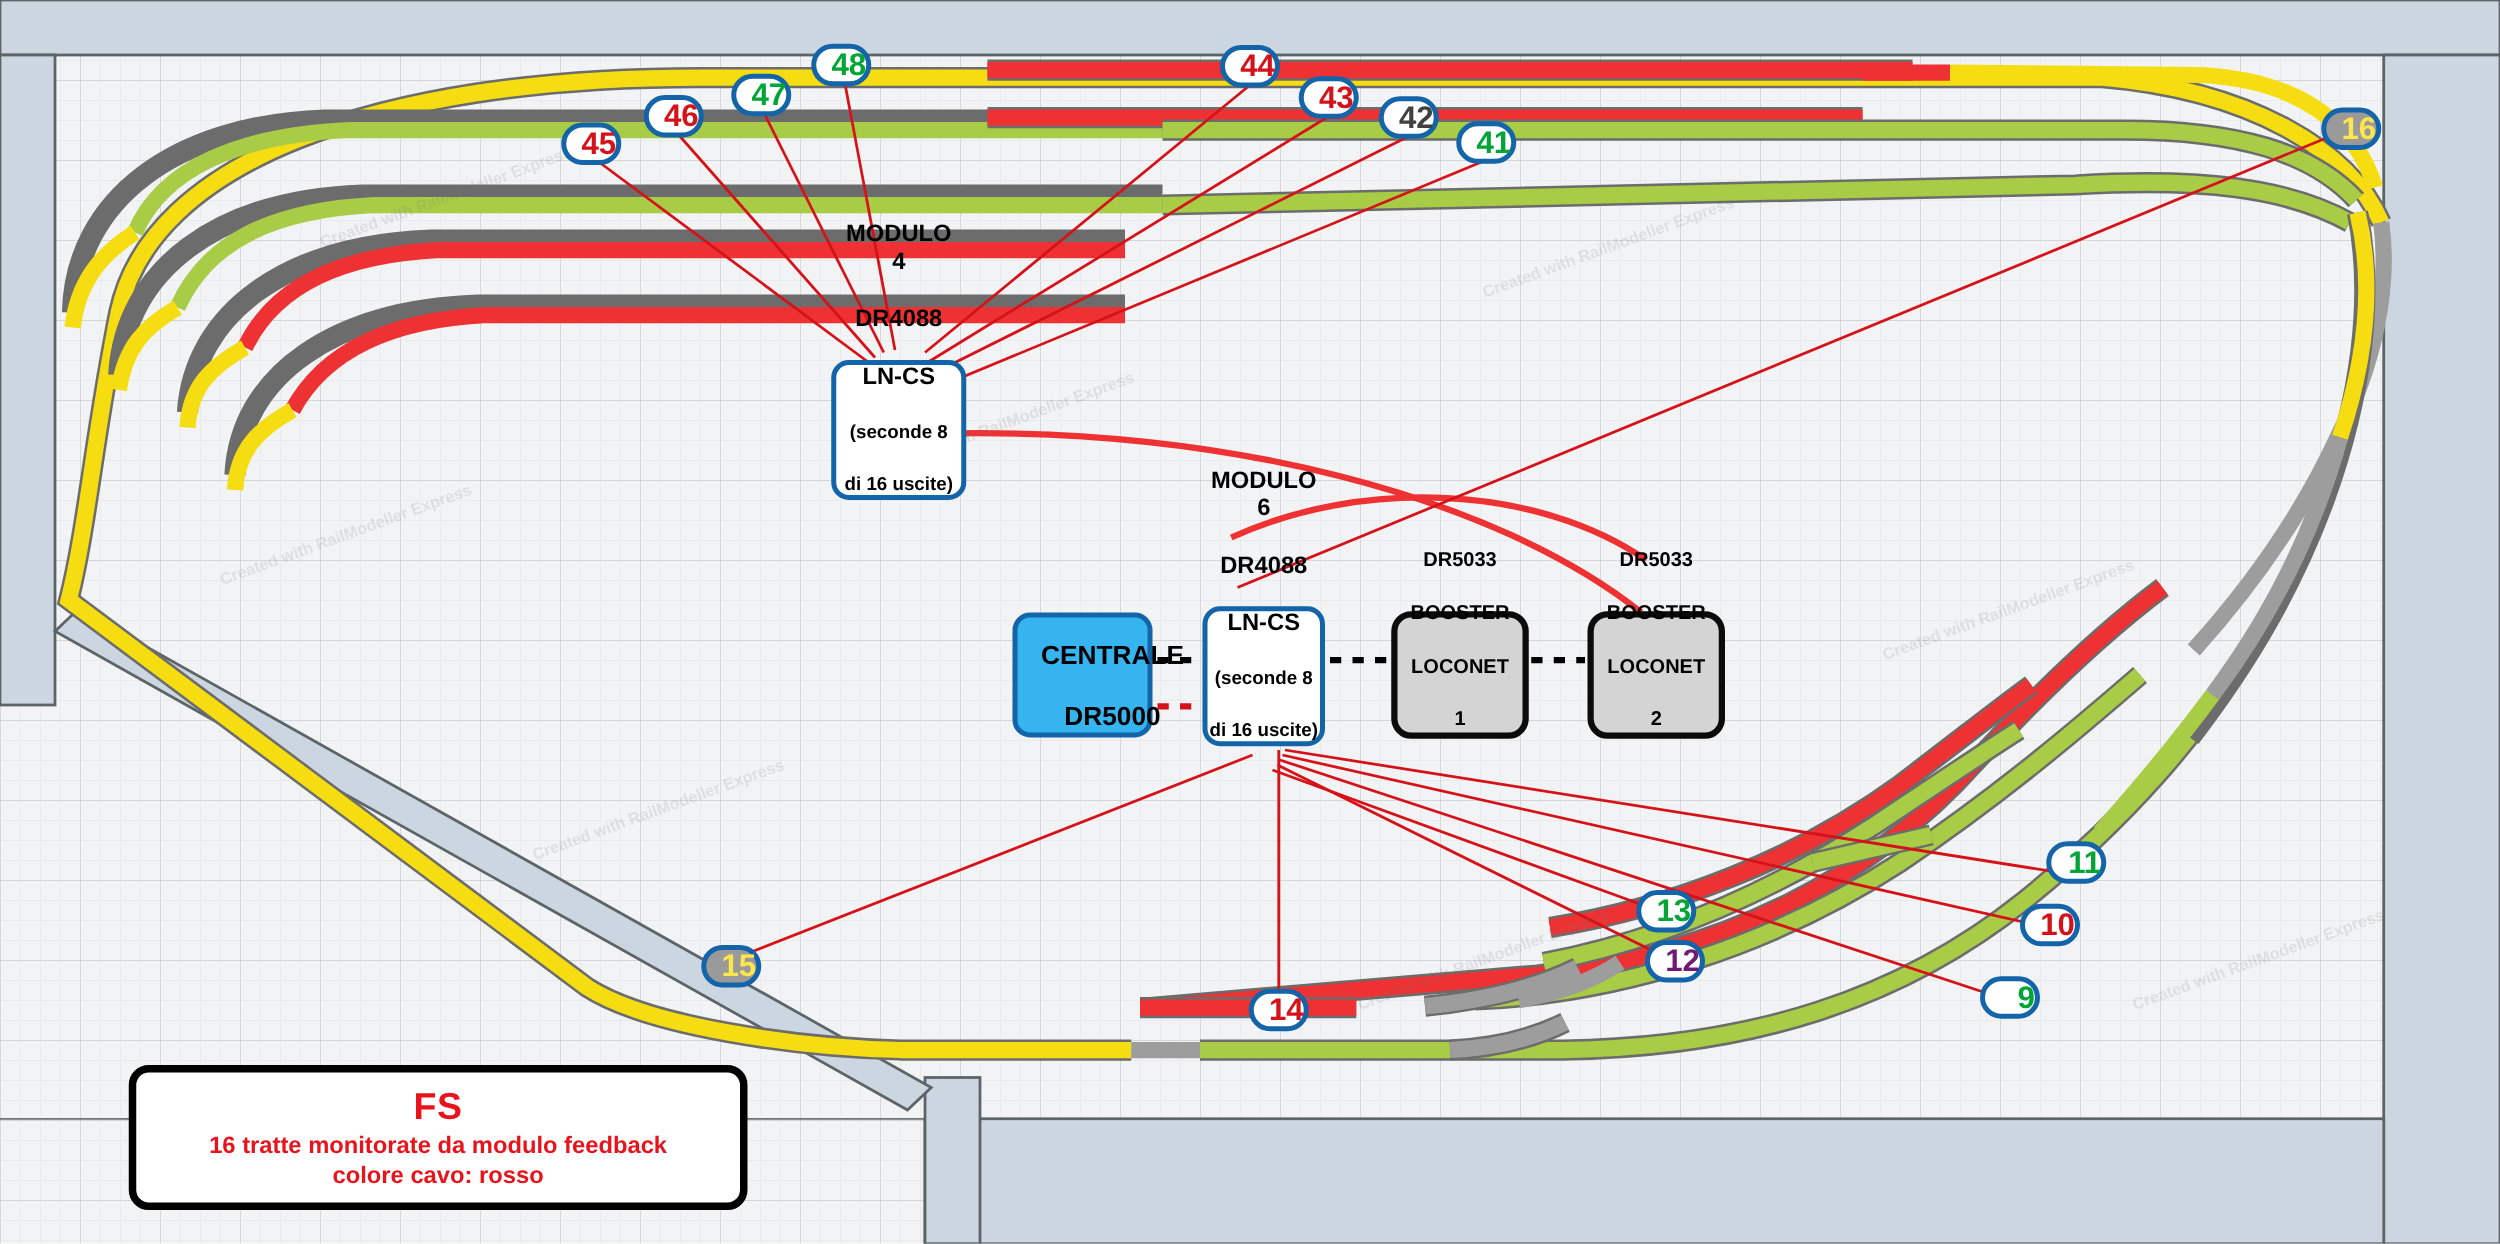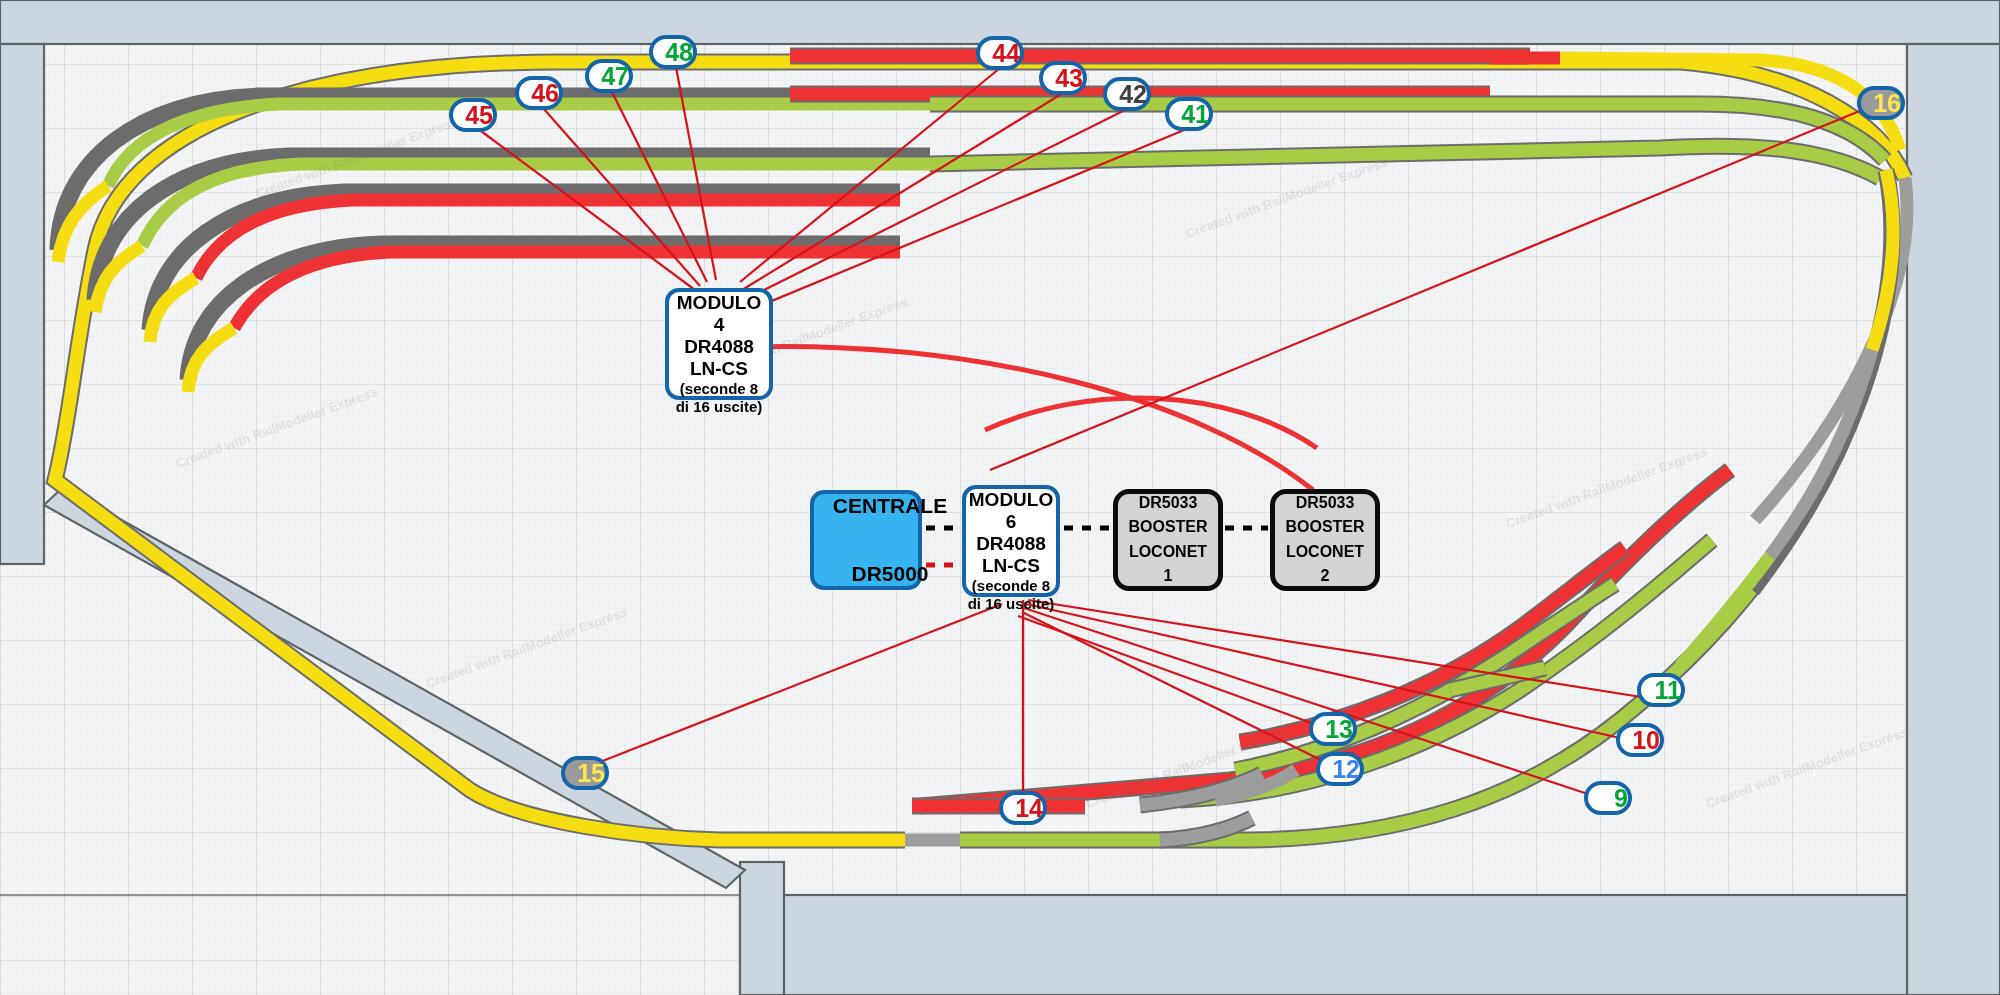--- a/index.html
+++ b/index.html
@@ -1,21 +1,21 @@
 <!DOCTYPE html>
 <html><head>
 <meta charset="utf-8">
 <title>RailModeller Track Plan</title>
 <style>
   html,body{margin:0;padding:0;background:#ffffff;}
   body{font-family:"Liberation Sans","DejaVu Sans",sans-serif;}
   #stage{position:relative;width:2000px;height:995px;overflow:hidden;background:#f2f3f4;}
   #stage svg.layer{position:absolute;left:0;top:0;width:2000px;height:995px;}
   .boxnode{position:absolute;box-sizing:border-box;display:flex;flex-direction:column;
-           align-items:center;justify-content:space-between;text-align:center;line-height:1.16;}
+           align-items:center;justify-content:flex-end;text-align:center;line-height:1.16;gap:24px;}
   .bx-centrale{background:#35b4f0;border:4px solid #1464aa;border-radius:14px;
                font-weight:bold;font-size:21px;color:#000;padding-left:48px;}
   .bx-modulo{background:#ffffff;border:4px solid #1464aa;border-radius:14px;
              font-weight:bold;font-size:19px;color:#000;}
   .bx-modulo .small{font-weight:bold;font-size:15px;}
   .bx-booster{background:#d4d4d4;border:5px solid #0b0b0b;border-radius:16px;
               font-weight:bold;font-size:16px;color:#000;}
   .legendbox{position:absolute;background:#ffffff;border:6px solid #000;border-radius:16px;
              display:flex;flex-direction:column;align-items:center;justify-content:center;}
   .legendbox .l1{color:#e8131b;font-weight:bold;font-size:30px;letter-spacing:.5px;}
@@ -239,20 +239,25 @@
     <div>1</div>
   </div>
 
   <div class="boxnode bx-booster" style="left:1270px;top:489px;width:110px;height:102px;">
     <div>DR5033</div>
     <div>BOOSTER</div>
     <div>LOCONET</div>
     <div>2</div>
   </div>
 
+  <div class="legendbox" style="left:103px;top:852px;width:483px;height:104px;">
+    <div class="l1">FS</div>
+    <div class="l2">16 tratte monitorate da modulo feedback</div>
+    <div class="l3">colore cavo: rosso</div>
+  </div>
 
   <div id="markers-root">
       <div class="marker" style="left: 673px; top: 52px; color: rgb(0, 164, 55);">
         <span>48</span>
       </div>
       <div class="marker" style="left: 609px; top: 76px; color: rgb(0, 164, 55);">
         <span>47</span>
       </div>
       <div class="marker" style="left: 539px; top: 93px; color: rgb(211, 18, 26);">
         <span>46</span>
@@ -280,21 +285,21 @@
       </div>
       <div class="marker" style="left: 1640px; top: 740px; color: rgb(211, 18, 26);">
         <span>10</span>
       </div>
       <div class="marker" style="left: 1608px; top: 798px; color: rgb(0, 164, 55);">
         <span>9</span>
       </div>
       <div class="marker" style="left: 1333px; top: 729px; color: rgb(0, 164, 55);">
         <span>13</span>
       </div>
-      <div class="marker" style="left: 1340px; top: 769px; color: #3b82f6;">
+      <div class="marker" style="left: 1340px; top: 769px; color: #701a75;">
         <span>12</span>
       </div>
       <div class="marker" style="left: 1023px; top: 808px; color: rgb(211, 18, 26);">
         <span>14</span>
       </div>
       <div class="marker gray" style="left: 585px; top: 773px; color: rgb(255, 230, 77);">
         <span>15</span>
       </div>
     </div>
 

